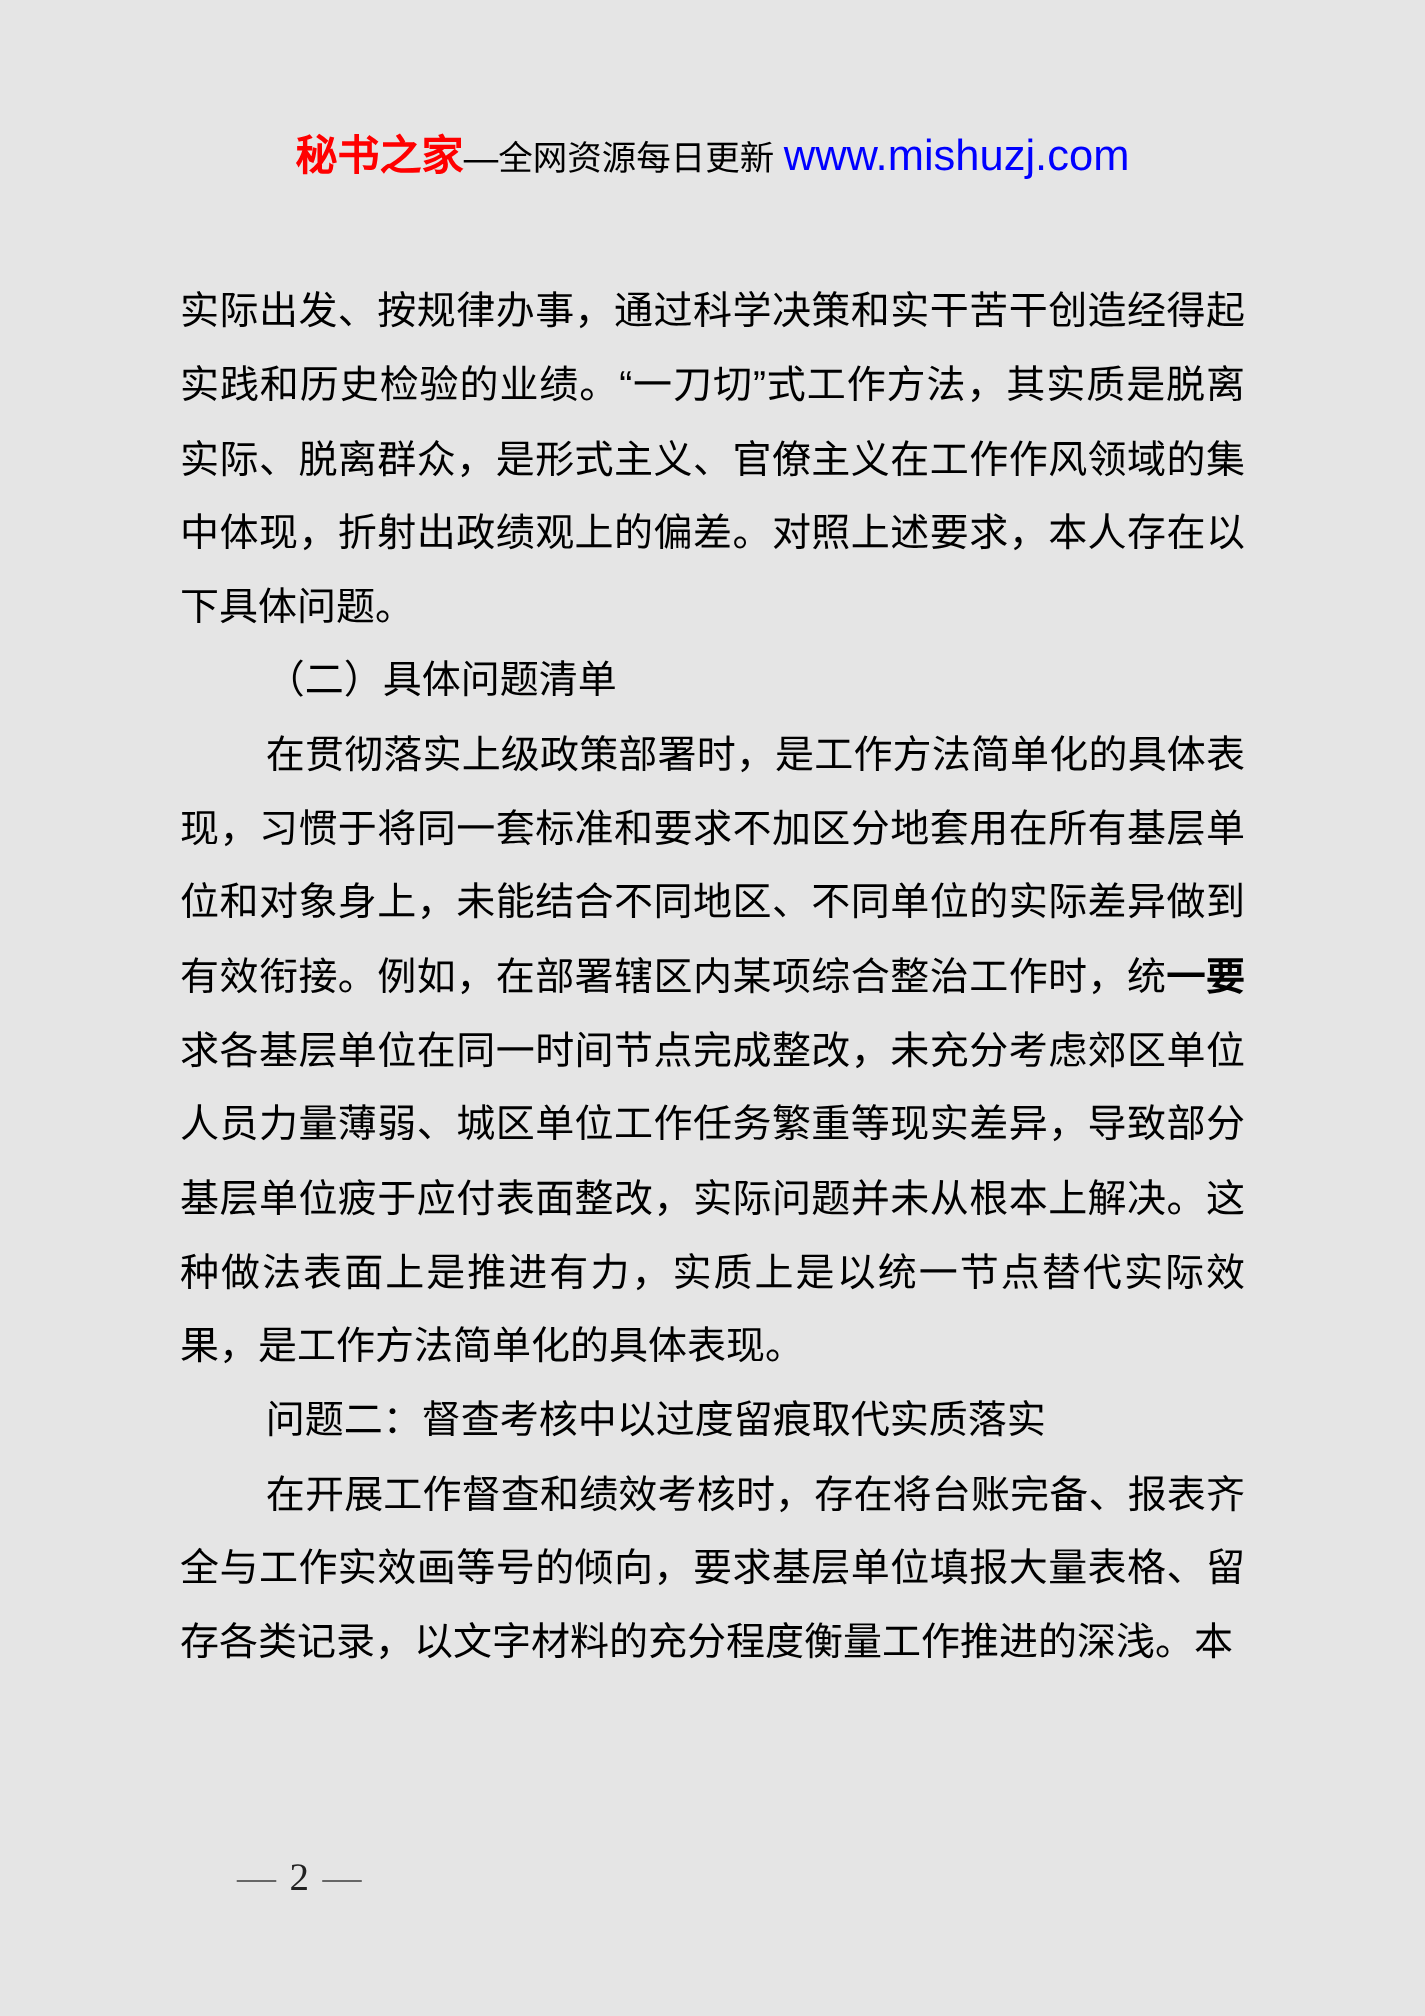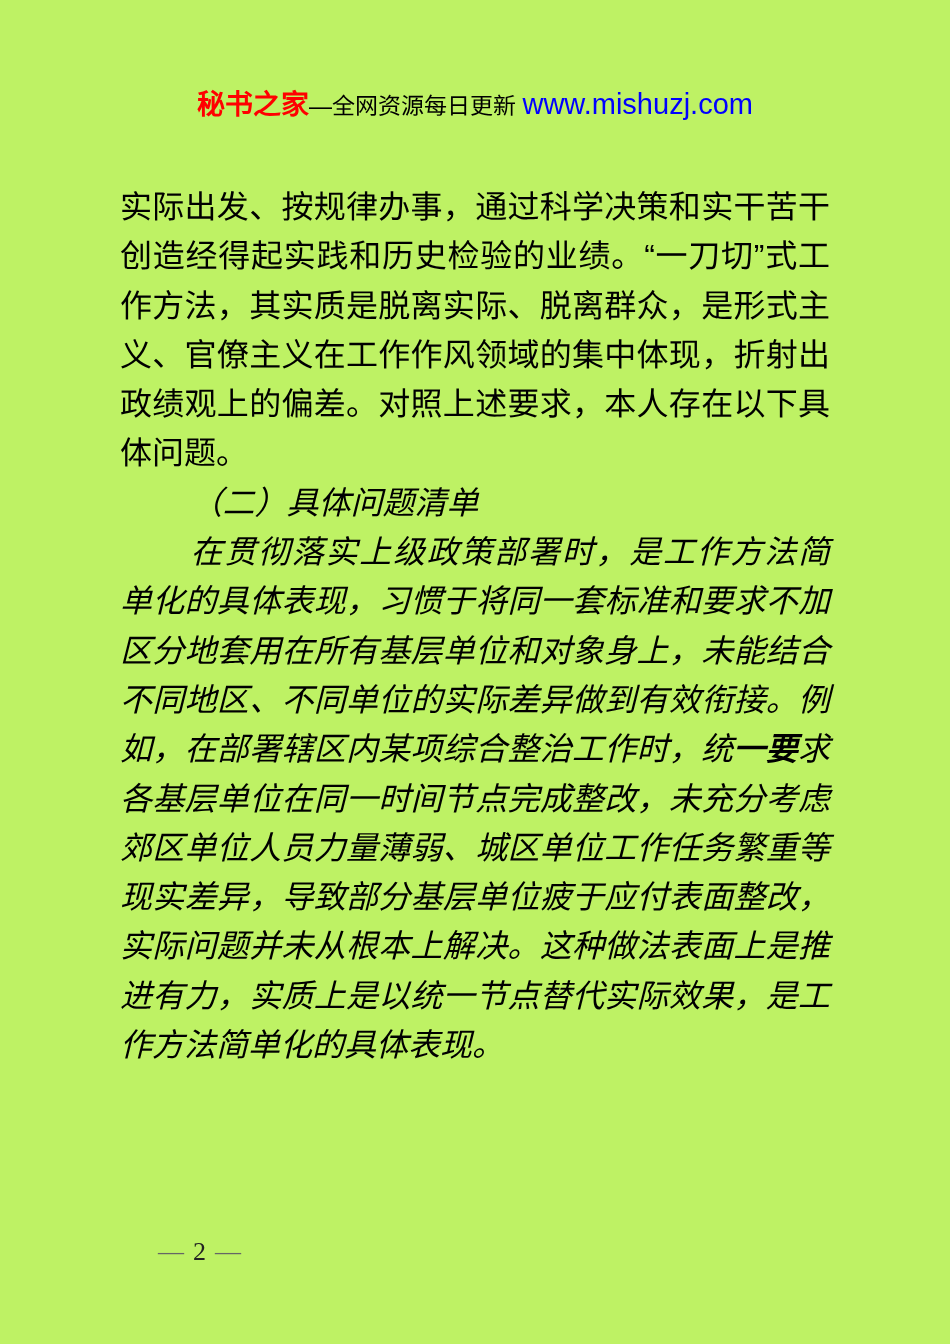--- a/index.html
+++ b/index.html
@@ -4,21 +4,21 @@
 <style>
   html, body { margin: 0; padding: 0; }
   body {
     width: 950px; height: 1344px;
     background: #ffffff;
     font-family: "Liberation Sans", sans-serif;
   }
   .page {
     position: relative;
     width: 950px; height: 1344px;
-    background: #bef264;
+    background: #e5e5e5;
     overflow: hidden;
   }
   
   .doc-header {
     position: absolute;
     top: 84px; left: 0; width: 950px;
     text-align: center;
     white-space: nowrap;
     line-height: 40px;
   }
@@ -31,31 +31,30 @@
     color: #000000;
   }
   .doc-header .url {
     font-size: 29px;
   }
   
   .doc-content {
     position: absolute;
     top: 183px; left: 120px;
     width: 710px;
-    font-size: 32px;
+    font-size: 26px;
     line-height: 49.3px;
     color: #000000;
     text-align: justify;
   }
   .doc-content p {
     margin: 0; padding: 0;
   }
   .doc-content p.indent {
     text-indent: 2.2em;
-    font-style: italic;
   }
   .doc-content .bold-run {
     font-weight: bold;
   }
   
   .doc-footer {
     position: absolute;
     top: 1237px; left: 158px;
     font-family: "Liberation Serif", serif;
     font-size: 26px;
@@ -73,20 +72,22 @@
 <div class="page">
 
   <div class="doc-header">
     <span class="brand" style="color: rgb(255, 0, 0);">秘书之家</span><span class="tagline">—全网资源每日更新 </span><span class="url" style="color: rgb(0, 0, 255);">www.mishuzj.com</span>
   </div>
 
   <main class="doc-content" style="color: rgb(0, 0, 0);">
       <p><span>实际出发、按规律办事，通过科学决策和实干苦干创造经得起实践和历史检验的业绩。“一刀切”式工作方法，其实质是脱离实际、脱离群众，是形式主义、官僚主义在工作作风领域的集中体现，折射出政绩观上的偏差。对照上述要求，本人存在以下具体问题。</span></p>
       <p class="indent"><span>（二）具体问题清单</span></p>
       <p class="indent"><span>在贯彻落实上级政策部署时，是工作方法简单化的具体表现，习惯于将同一套标准和要求不加区分地套用在所有基层单位和对象身上，未能结合不同地区、不同单位的实际差异做到有效衔接。例如，在部署辖区内某项综合整治工作时，统</span><span class="bold-run">一要</span><span>求各基层单位在同一时间节点完成整改，未充分考虑郊区单位人员力量薄弱、城区单位工作任务繁重等现实差异，导致部分基层单位疲于应付表面整改，实际问题并未从根本上解决。这种做法表面上是推进有力，实质上是以统一节点替代实际效果，是工作方法简单化的具体表现。</span></p>
+      <p class="indent"><span>问题二：督查考核中以过度留痕取代实质落实</span></p>
+      <p class="indent"><span>在开展工作督查和绩效考核时，存在将台账完备、报表齐全与工作实效画等号的倾向，要求基层单位填报大量表格、留存各类记录，以文字材料的充分程度衡量工作推进的深浅。本</span></p>
     </main>
 
   <div class="doc-footer">
     <span class="dash">—</span>
     <span class="num">2</span>
     <span class="dash">—</span>
   </div>
 
 </div>
 

